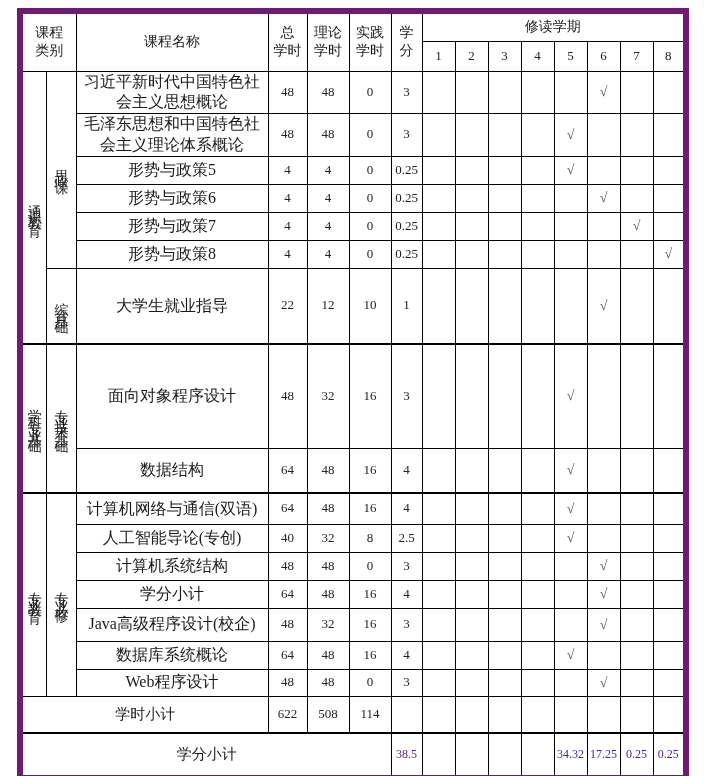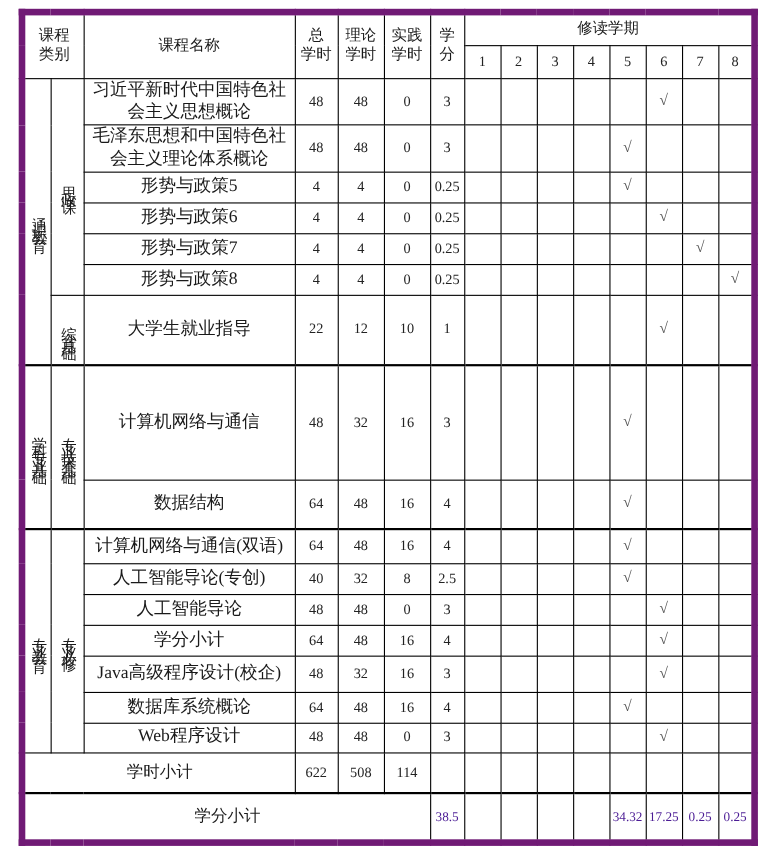--- a/index.html
+++ b/index.html
@@ -170,41 +170,41 @@
     <td class="check"></td>
     <td class="check"></td>
     <td class="check"></td>
     <td class="check"></td>
     <td class="check"></td>
     <td class="check"></td>
     <td class="check"></td>
     <td class="check">√</td>
   </tr>
 
-  <tr style="height:64px">
+  <tr style="height:76px">
     <td><span class="vtext">综合基础</span></td>
     <td class="name">大学生就业指导</td>
     <td class="num">22</td>
     <td class="num">12</td>
     <td class="num">10</td>
     <td class="num">1</td>
     <td class="check"></td>
     <td class="check"></td>
     <td class="check"></td>
     <td class="check"></td>
     <td class="check"></td>
     <td class="check">√</td>
     <td class="check"></td>
     <td class="check"></td>
   </tr>
 
   <tr style="height:104px" class="sec-top">
     <td rowspan="2"><span class="vtext">学科专业基础</span></td>
     <td rowspan="2"><span class="vtext">专业技术基础</span></td>
-    <td class="name">计算机网络与通信</td>
+    <td class="name">面向对象程序设计</td>
     <td class="num">48</td>
     <td class="num">32</td>
     <td class="num">16</td>
     <td class="num">3</td>
     <td class="check"></td>
     <td class="check"></td>
     <td class="check"></td>
     <td class="check"></td>
     <td class="check">√</td>
     <td class="check"></td>
@@ -256,21 +256,21 @@
     <td class="check"></td>
     <td class="check"></td>
     <td class="check"></td>
     <td class="check">√</td>
     <td class="check"></td>
     <td class="check"></td>
     <td class="check"></td>
   </tr>
 
   <tr style="height:28px">
-    <td class="name">人工智能导论</td>
+    <td class="name">计算机系统结构</td>
     <td class="num">48</td>
     <td class="num">48</td>
     <td class="num">0</td>
     <td class="num">3</td>
     <td class="check"></td>
     <td class="check"></td>
     <td class="check"></td>
     <td class="check"></td>
     <td class="check"></td>
     <td class="check">√</td>

